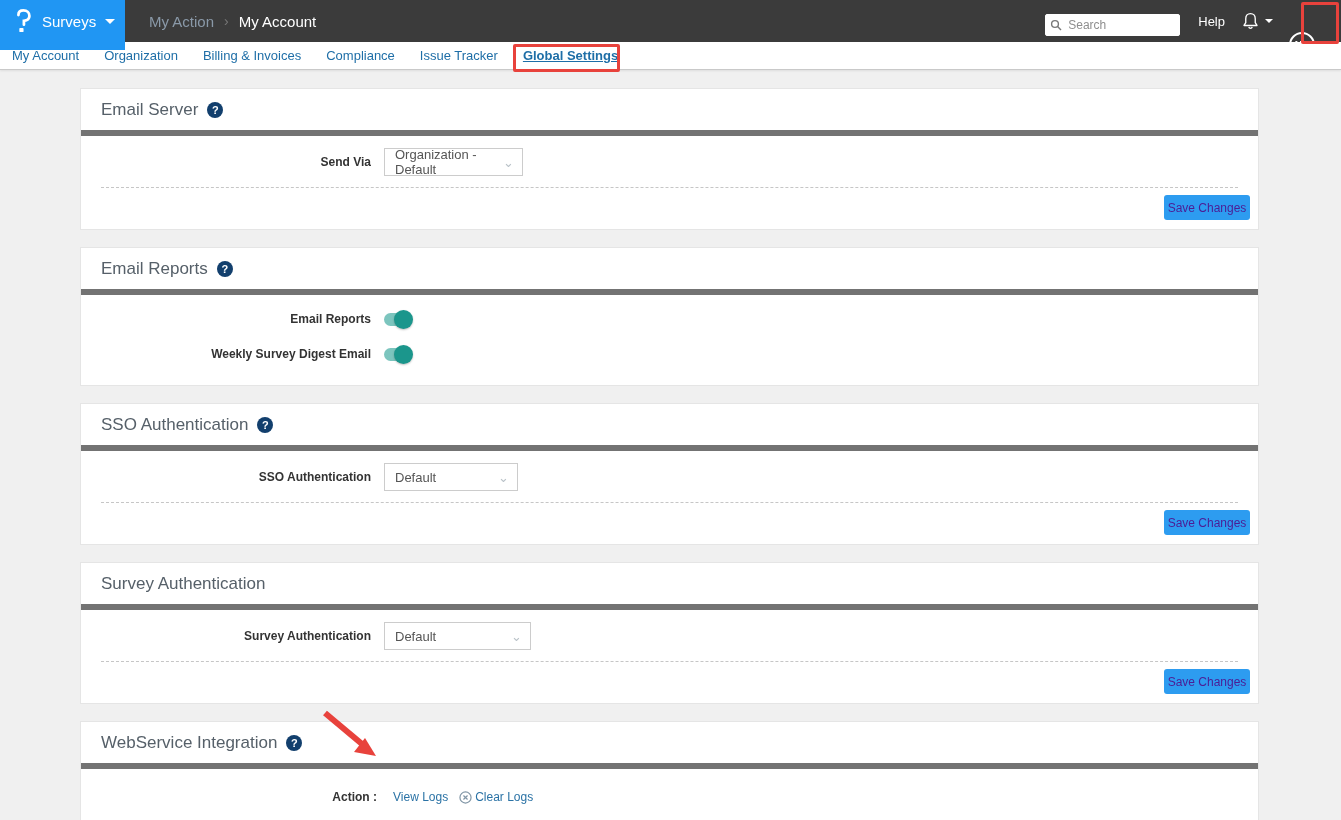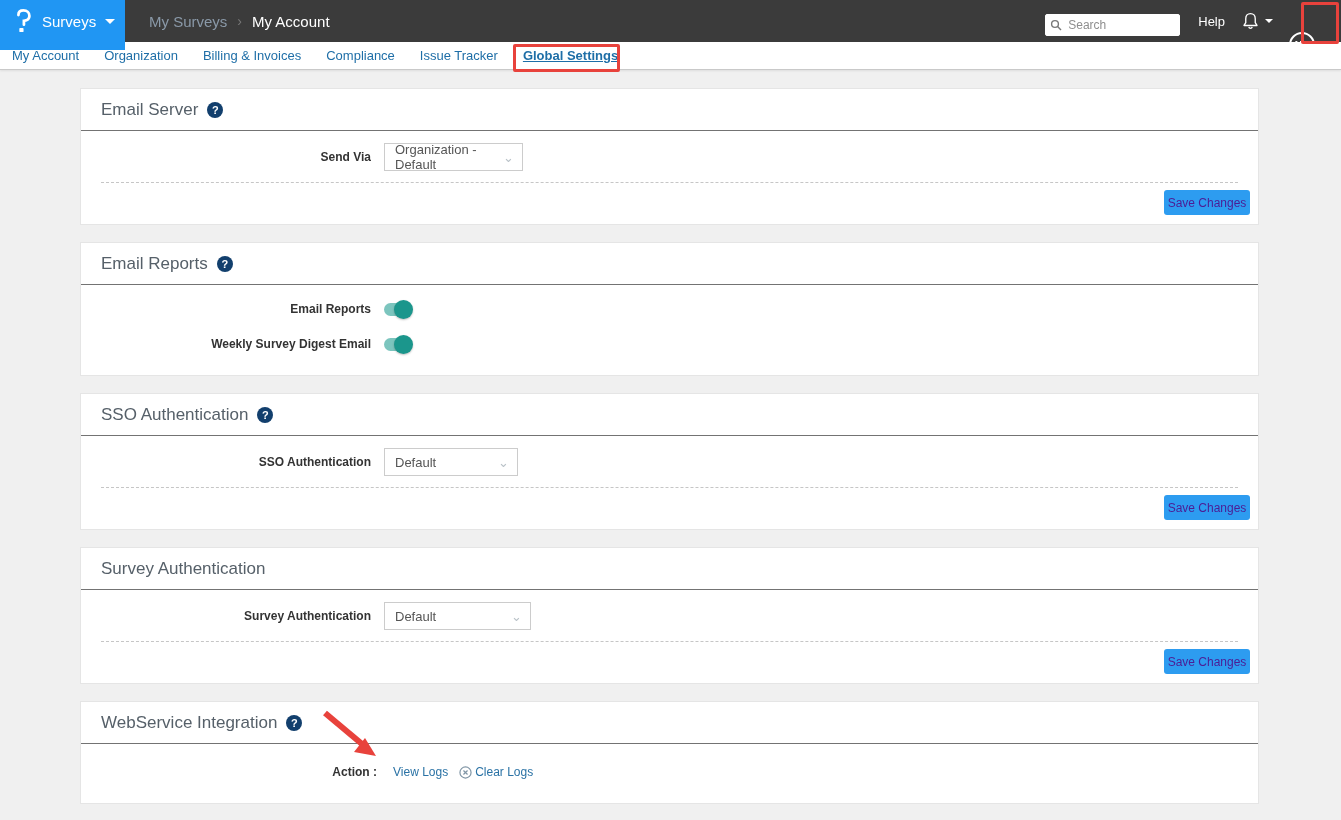--- a/index.html
+++ b/index.html
@@ -37,21 +37,21 @@
 
   
   .tabbar { height:28px; background:#fff; border-bottom:1px solid #c9c9c9; display:flex;
             align-items:center; padding-left:12px; box-shadow:0 1px 2px rgba(0,0,0,.08); }
   .tab { color:#1e6ea7; font-size:13px; margin-right:25px; cursor:pointer; white-space:nowrap; }
   .tab.active { text-decoration:underline; font-weight:bold; }
 
   
   .content { padding:18px 82px 0 80px; }
   .panel { background:#fff; border:1px solid #e5e5e5; margin-bottom:17px; }
-  .panel-header { padding:11px 20px 10px 20px; border-bottom:1px solid #737373;
+  .panel-header { padding:11px 20px 10px 20px; border-bottom:6px solid #737373;
                   display:flex; align-items:center; }
   .panel-title { font-size:17px; color:#566069; margin-right:9px; }
   .help-icon { width:16px; height:16px; background:#123f6d; border-radius:50%; color:#fff;
                font-size:11px; font-weight:bold; display:flex; align-items:center;
                justify-content:center; cursor:pointer; }
   .panel-body { padding:12px 20px 11px 20px; }
   .form-row { display:flex; align-items:center; }
   .form-label { width:283px; text-align:right; font-size:12px; font-weight:bold; color:#333;
                 padding-right:13px; flex-shrink:0; }
   .select-box { height:28px; border:1px solid #ccc; background:#fff; display:flex;
@@ -94,21 +94,21 @@
 <div class="navbar">
   <div class="logo-box">
     <svg class="logo-glyph" viewBox="0 0 24 28">
       <path d="M7 7.5 C7 4 9.5 2.5 12.5 2.5 C16.5 2.5 19 5 19 8.5 C19 12 16 13.5 13 13.8 L13 18" fill="none" stroke="#fff" stroke-width="3" stroke-linecap="round"></path>
       <rect x="8" y="21.5" width="4.6" height="4.6" rx="1" fill="#fff"></rect>
     </svg>
     <span class="product-label">Surveys</span>
     <span class="caret"></span>
   </div>
   <div class="breadcrumb">
-    <span class="crumb-parent">My Surveys</span>
+    <span class="crumb-parent">My Action</span>
     <span class="crumb-sep">›</span>
     <span class="crumb-current">My Account</span>
   </div>
   <div class="nav-right">
     <div class="search-wrap">
       <svg width="12" height="12" viewBox="0 0 12 12">
         <circle cx="5" cy="5" r="3.4" fill="none" stroke="#777" stroke-width="1.4"></circle>
         <line x1="7.6" y1="7.6" x2="11" y2="11" stroke="#777" stroke-width="1.4"></line>
       </svg>
       <input class="search-input" type="text" placeholder="Search" style="">

